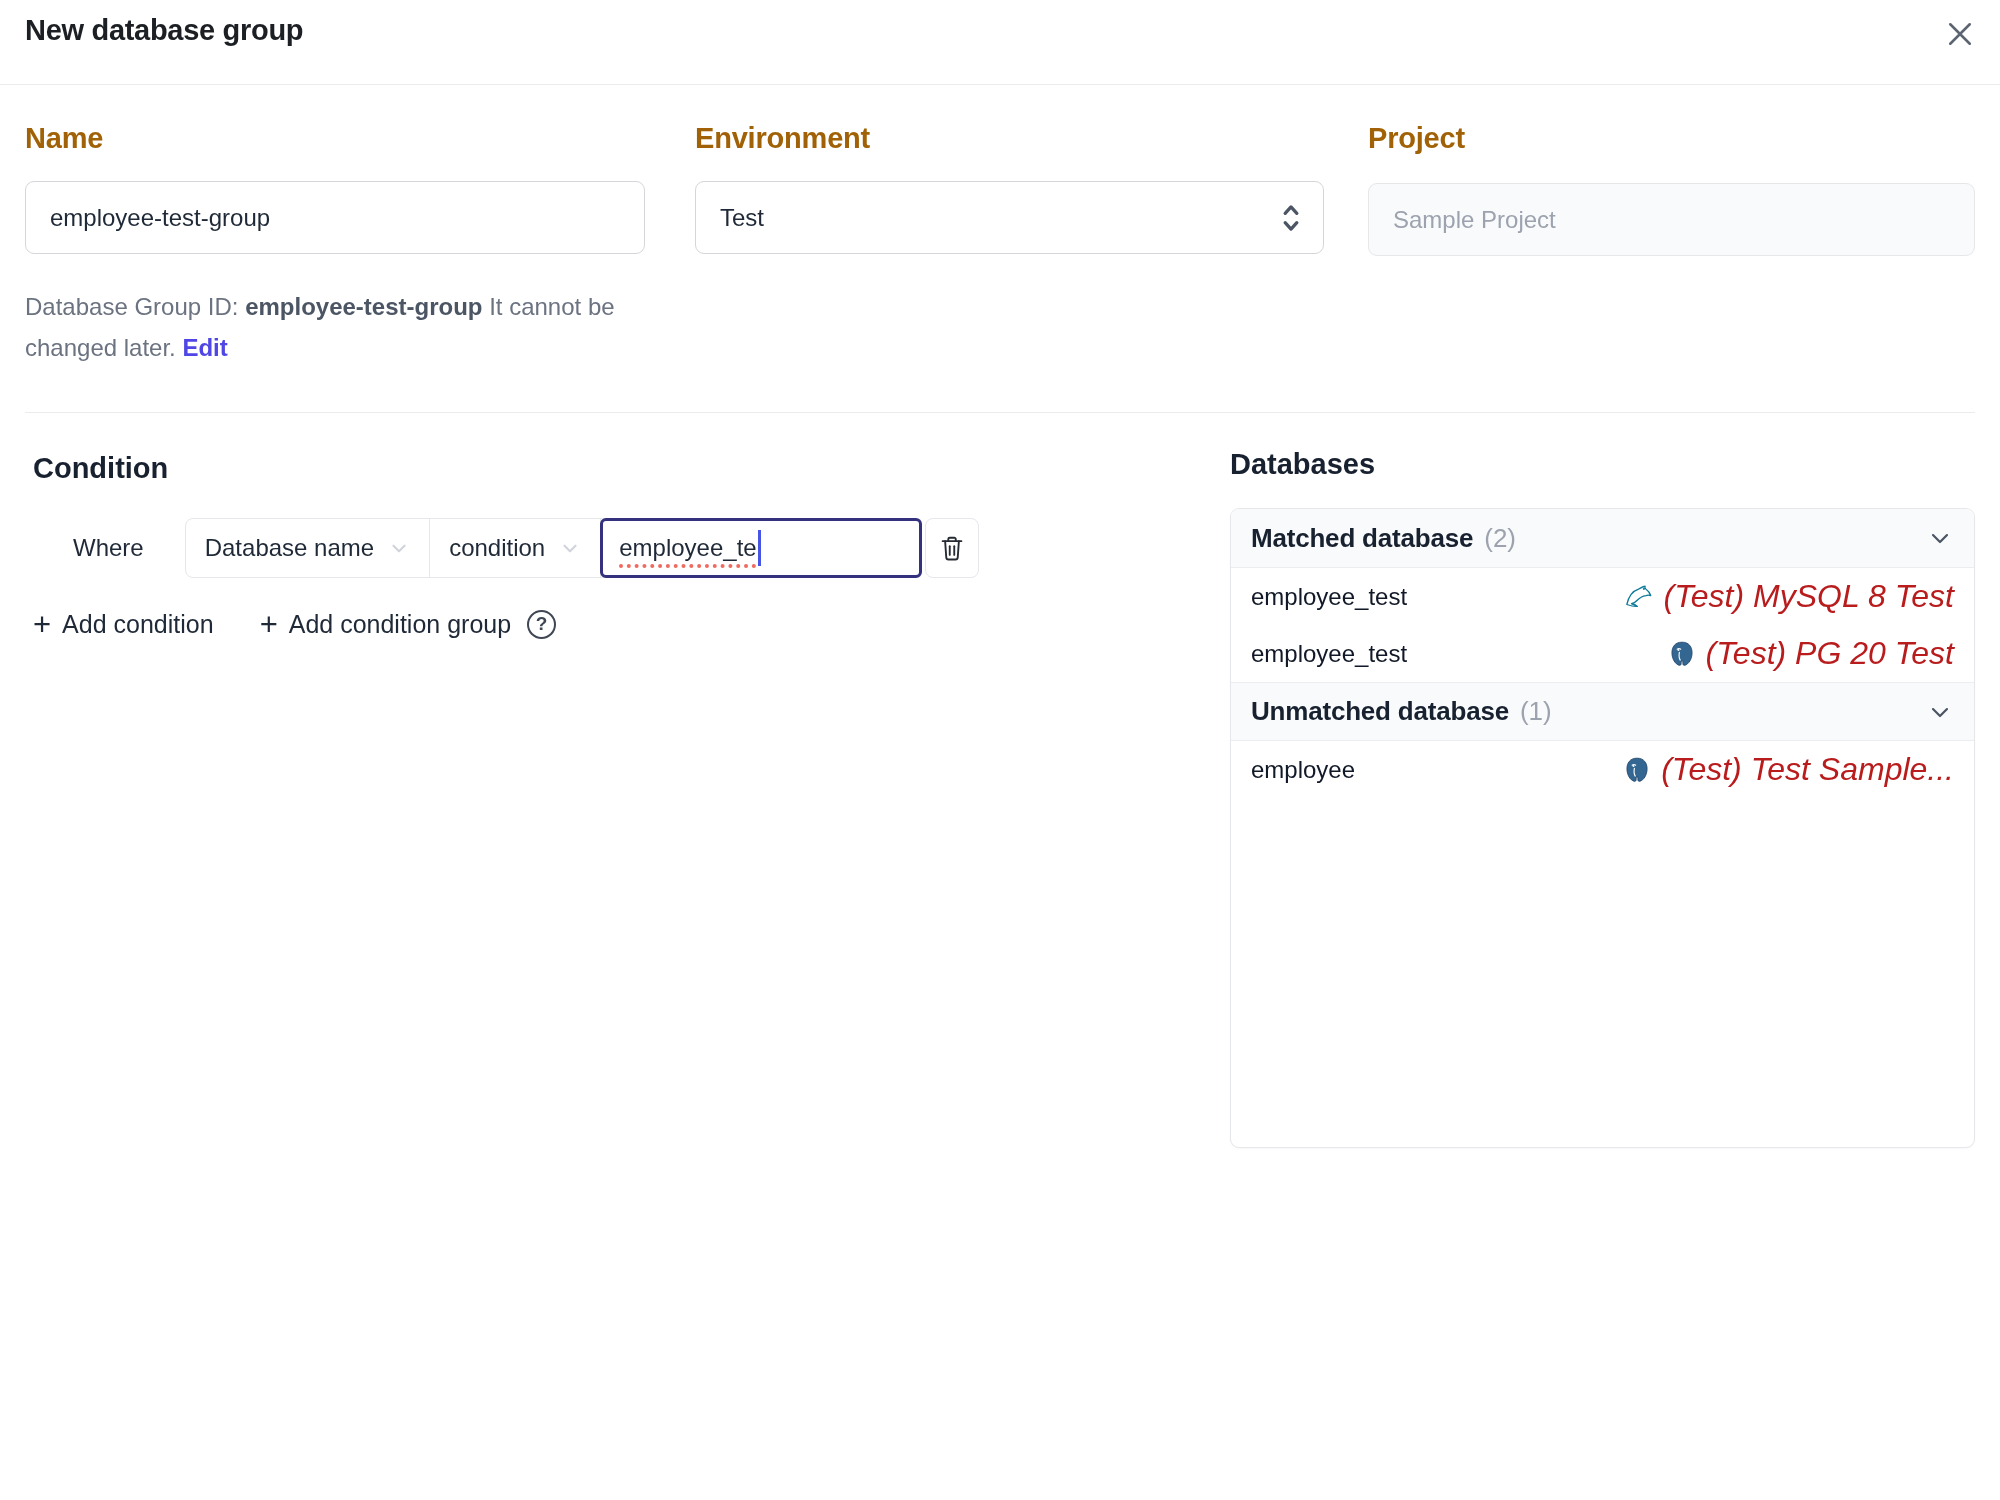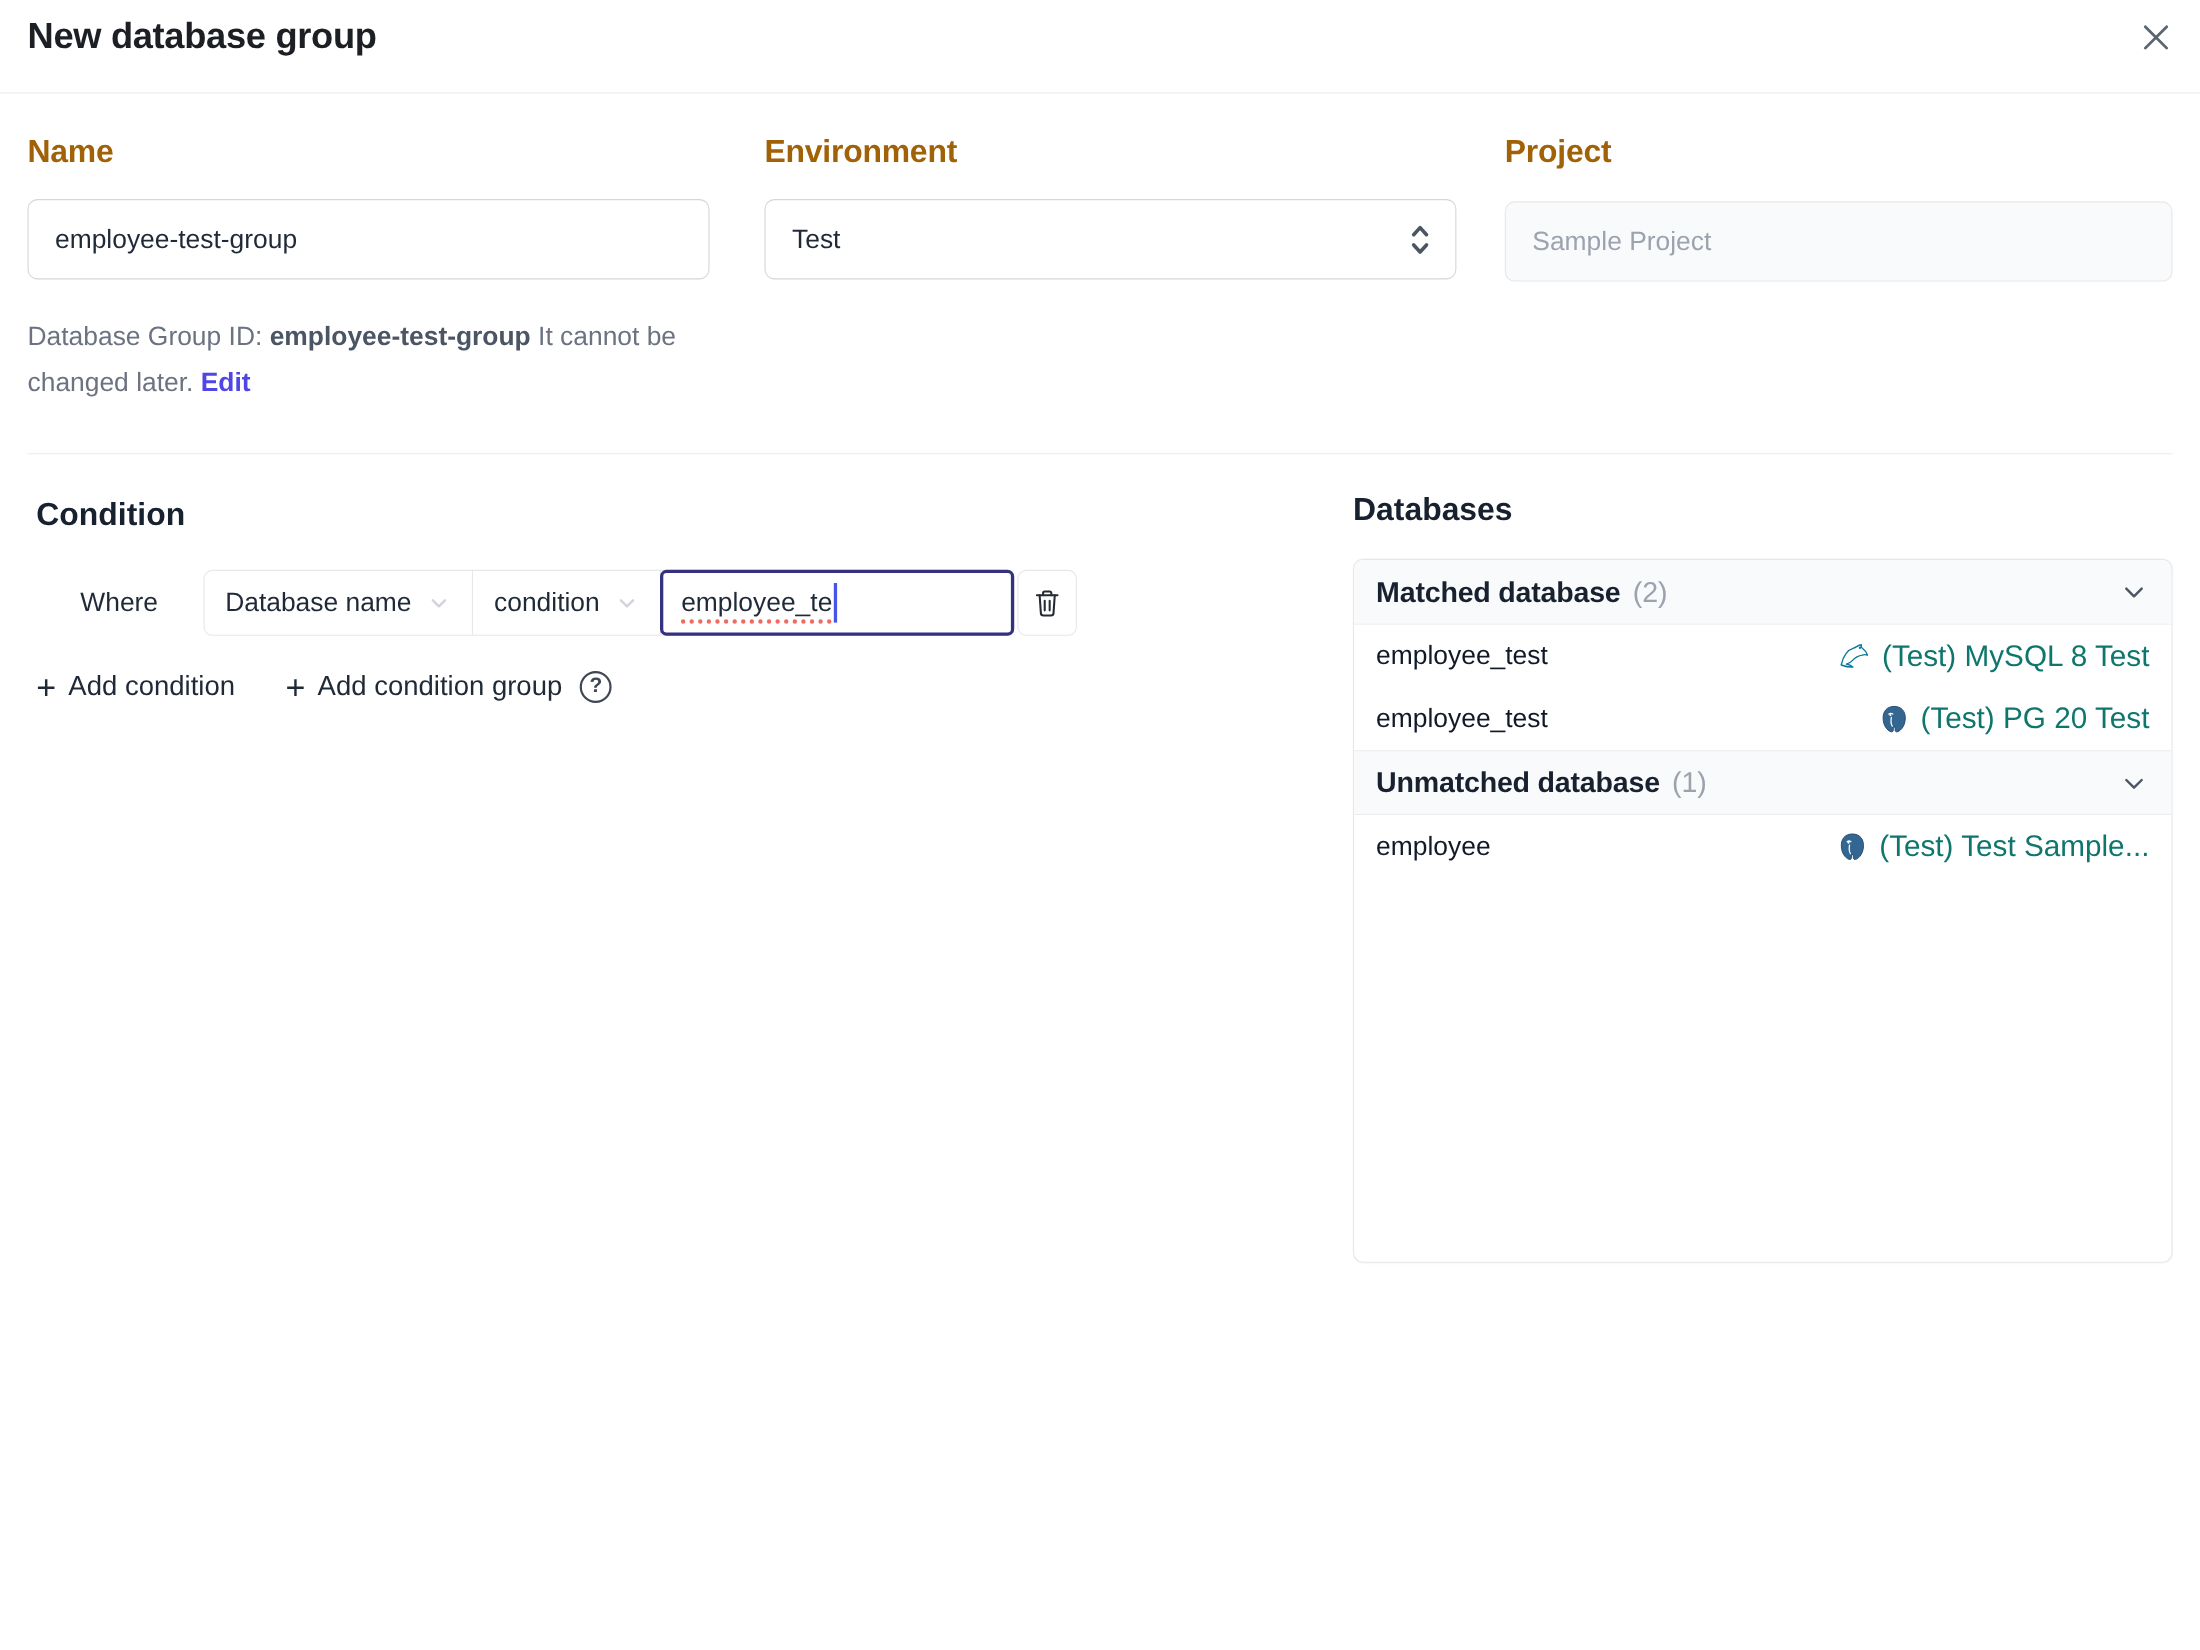--- a/index.html
+++ b/index.html
@@ -8,21 +8,21 @@
     position: relative;
     background: #ffffff;
     font-family: "Liberation Sans", sans-serif;
     color: #111827;
     overflow: hidden;
   }
 
   
   .dialog-header { position: absolute; top: 0; left: 0; width: 2000px; height: 85px;
     border-bottom: 1px solid #ebebeb; background: #fff; }
-  .dialog-title { position: absolute; left: 25px; top: 14px; font-size: 33px; font-weight: 700;
+  .dialog-title { position: absolute; left: 25px; top: 14px; font-size: 29px; font-weight: 700;
     color: #1c1f23; letter-spacing: -0.3px; }
   .close-btn { position: absolute; left: 1938px; top: 12px; width: 44px; height: 44px;
     background: none; border: none; cursor: pointer; display: flex; align-items: center; justify-content: center; }
 
   
   .field { position: absolute; top: 122px; }
   .field-name     { left: 25px;   width: 620px; }
   .field-env      { left: 695px;  width: 629px; }
   .field-project  { left: 1368px; width: 607px; }
   .field-label { font-size: 29px; font-weight: 700; color: #a16207; letter-spacing: -0.2px; }
@@ -90,21 +90,21 @@
     box-shadow: 0 1px 2px rgba(0,0,0,0.03); }
   .db-header { height: 59px; background: #f9fafb; display: flex; align-items: center;
     padding: 0 20px; border-bottom: 1px solid #ebedf0; cursor: pointer; }
   .db-header.second { border-top: 1px solid #ebedf0; }
   .db-header .hdr-title { font-size: 26px; font-weight: 700; color: #18212f; letter-spacing: -0.2px; }
   .db-header .hdr-count { font-size: 26px; color: #9ca3af; margin-left: 11px; }
   .db-header .hdr-chevron { margin-left: auto; display: flex; align-items: center; }
   .db-row { height: 57px; display: flex; align-items: center; padding: 0 20px; background: #fff; }
   .db-row .db-name { font-size: 24px; color: #111827; }
   .db-row .db-right { margin-left: auto; display: flex; align-items: center; gap: 10px; }
-  .db-row .db-instance { font-size: 27px; color: #0f766e; white-space: nowrap; }
+  .db-row .db-instance { font-size: 32px; color: #b91c1c; white-space: nowrap; font-style: italic; }
 
   svg { display: block; }
 </style>
 </head>
 <body>
 
 <div class="dialog-header">
   <h1 class="dialog-title">New database group</h1>
   <button class="close-btn">
     <span>

